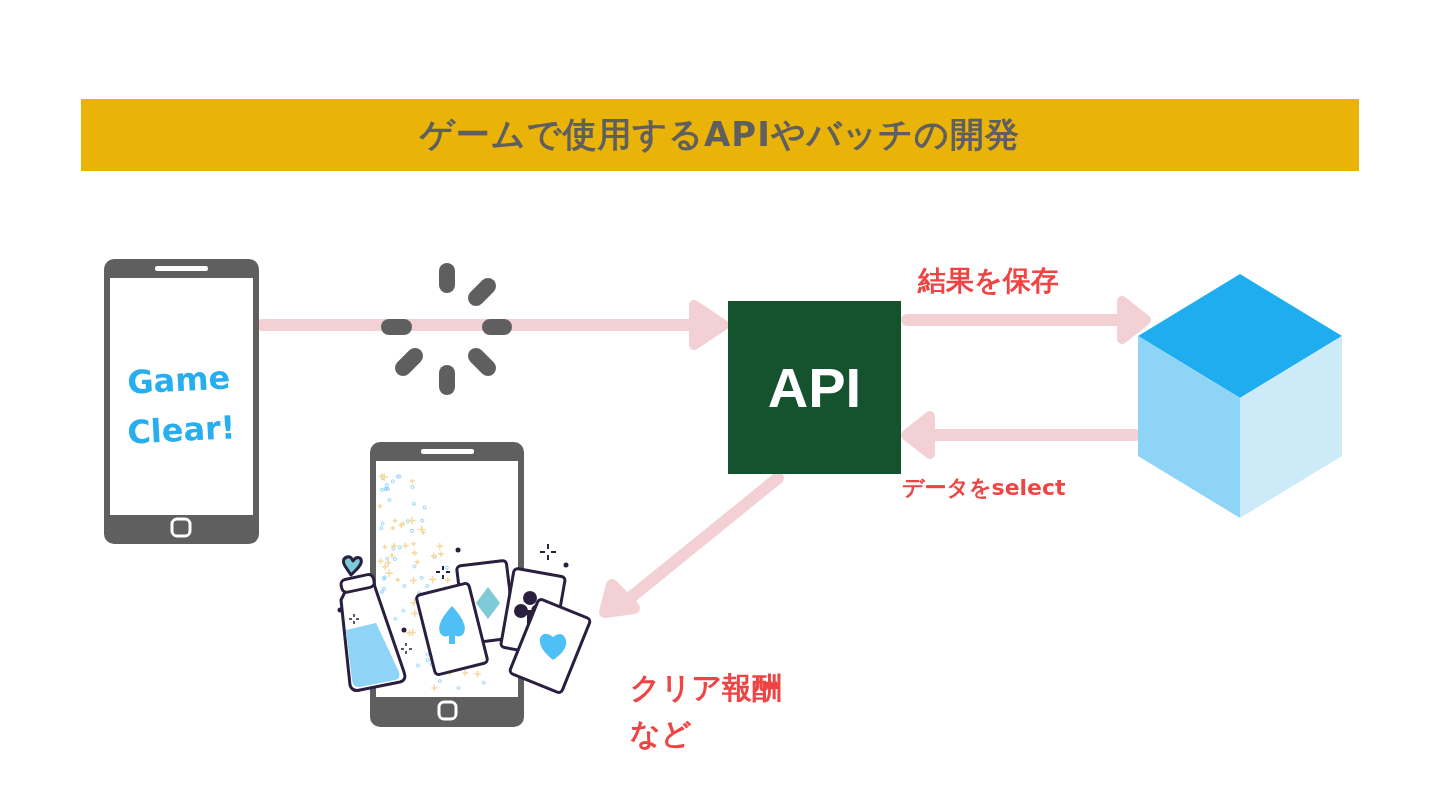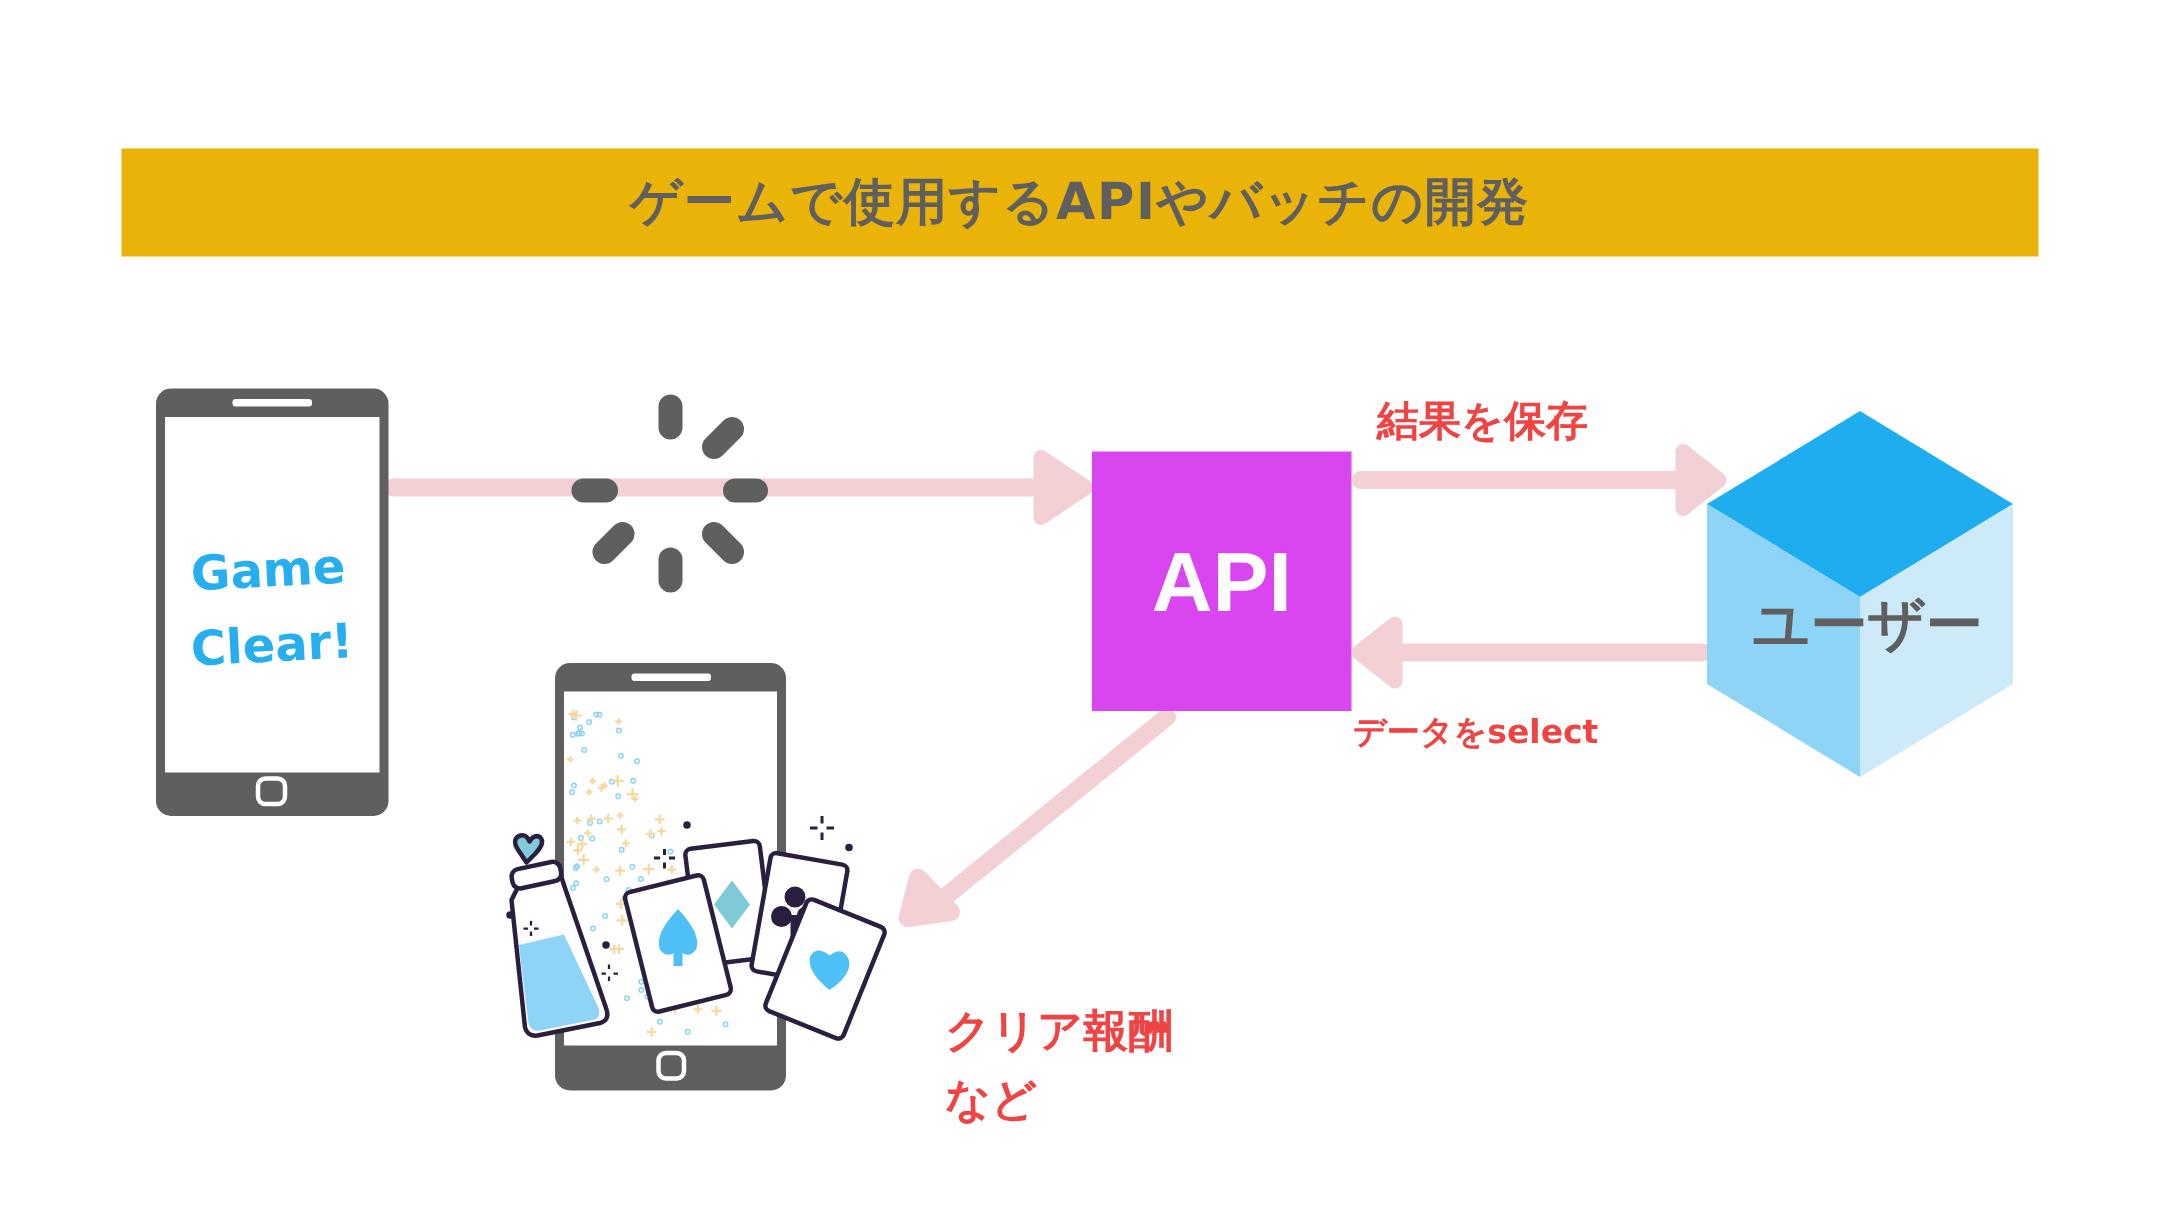--- a/index.html
+++ b/index.html
@@ -6,21 +6,21 @@
   body { width: 1440px; height: 810px; background: #ffffff; position: relative; overflow: hidden;
          font-family: "DejaVu Sans", sans-serif; color: #5f5f60; }
   .title-bar { position: absolute; left: 81px; top: 99px; width: 1278px; height: 72px; background: #eab308;
                display: flex; align-items: center; justify-content: center; }
   .title-bar span { font-size: 34px; font-weight: bold; color: #5f5f60; letter-spacing: 1px; }
   svg.canvas { position: absolute; left: 0; top: 0; }
   .label { position: absolute; font-weight: bold; color: #ef4444; white-space: nowrap; }
   .lbl-save { left: 918px; top: 262px; font-size: 28px; }
   .lbl-select { left: 902px; top: 473px; font-size: 22px; }
   .lbl-reward { left: 630px; top: 645px; font-size: 30px; line-height: 46px; margin-top: 20px; }
-  .api-box { position: absolute; left: 728px; top: 301px; width: 173px; height: 173px; background: #d946ef;
+  .api-box { position: absolute; left: 728px; top: 301px; width: 173px; height: 173px; background: #14532d;
              display: flex; align-items: center; justify-content: center; }
   .api-box span { color: #ffffff; font-size: 56px; font-weight: bold; font-family: "Liberation Sans", sans-serif; }
   .cube-text { position: absolute; left: 1150px; top: 388px; width: 190px; text-align: center;
                font-size: 38px; font-weight: bold; line-height: 56px; color: #5f5f60; }
   .game-clear { position: absolute; left: 108px; top: 355px; width: 144px; text-align: center;
                 font-family: "DejaVu Sans", sans-serif; font-weight: bold; font-size: 32px; line-height: 50px;
                 color: #27aeef; transform: rotate(-3deg); }
 </style>
 </head>
 <body>
@@ -215,21 +215,20 @@
 <div class="game-clear">
   <div>Game</div>
   <div>Clear!</div>
 </div>
 
 <div class="api-box">
   <span>API</span>
 </div>
 
 <div class="cube-text">
-  <div>ユーザー</div>
 </div>
 
 <div class="label lbl-save">結果を保存</div>
 <div class="label lbl-select">データをselect</div>
 <div class="label lbl-reward">
   <div>クリア報酬</div>
   <div>など</div>
 </div>
 
 </body></html>

